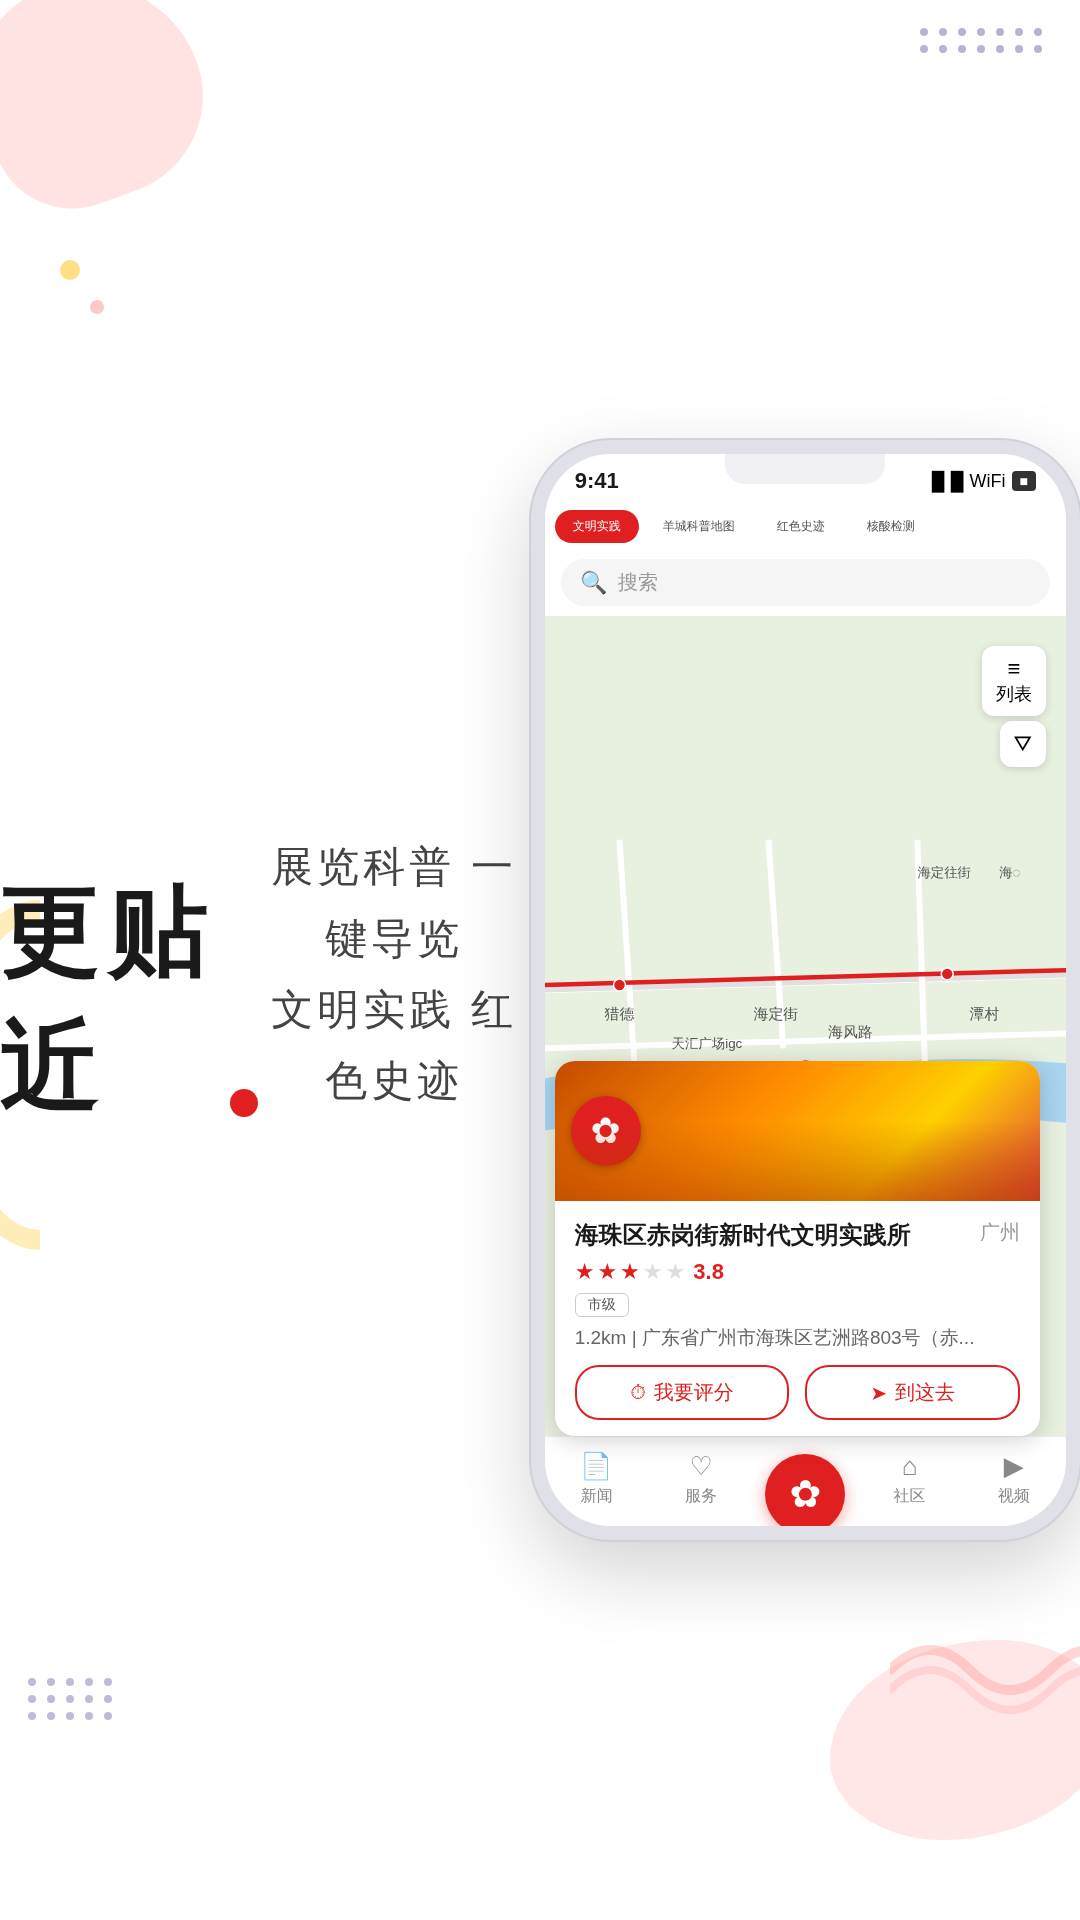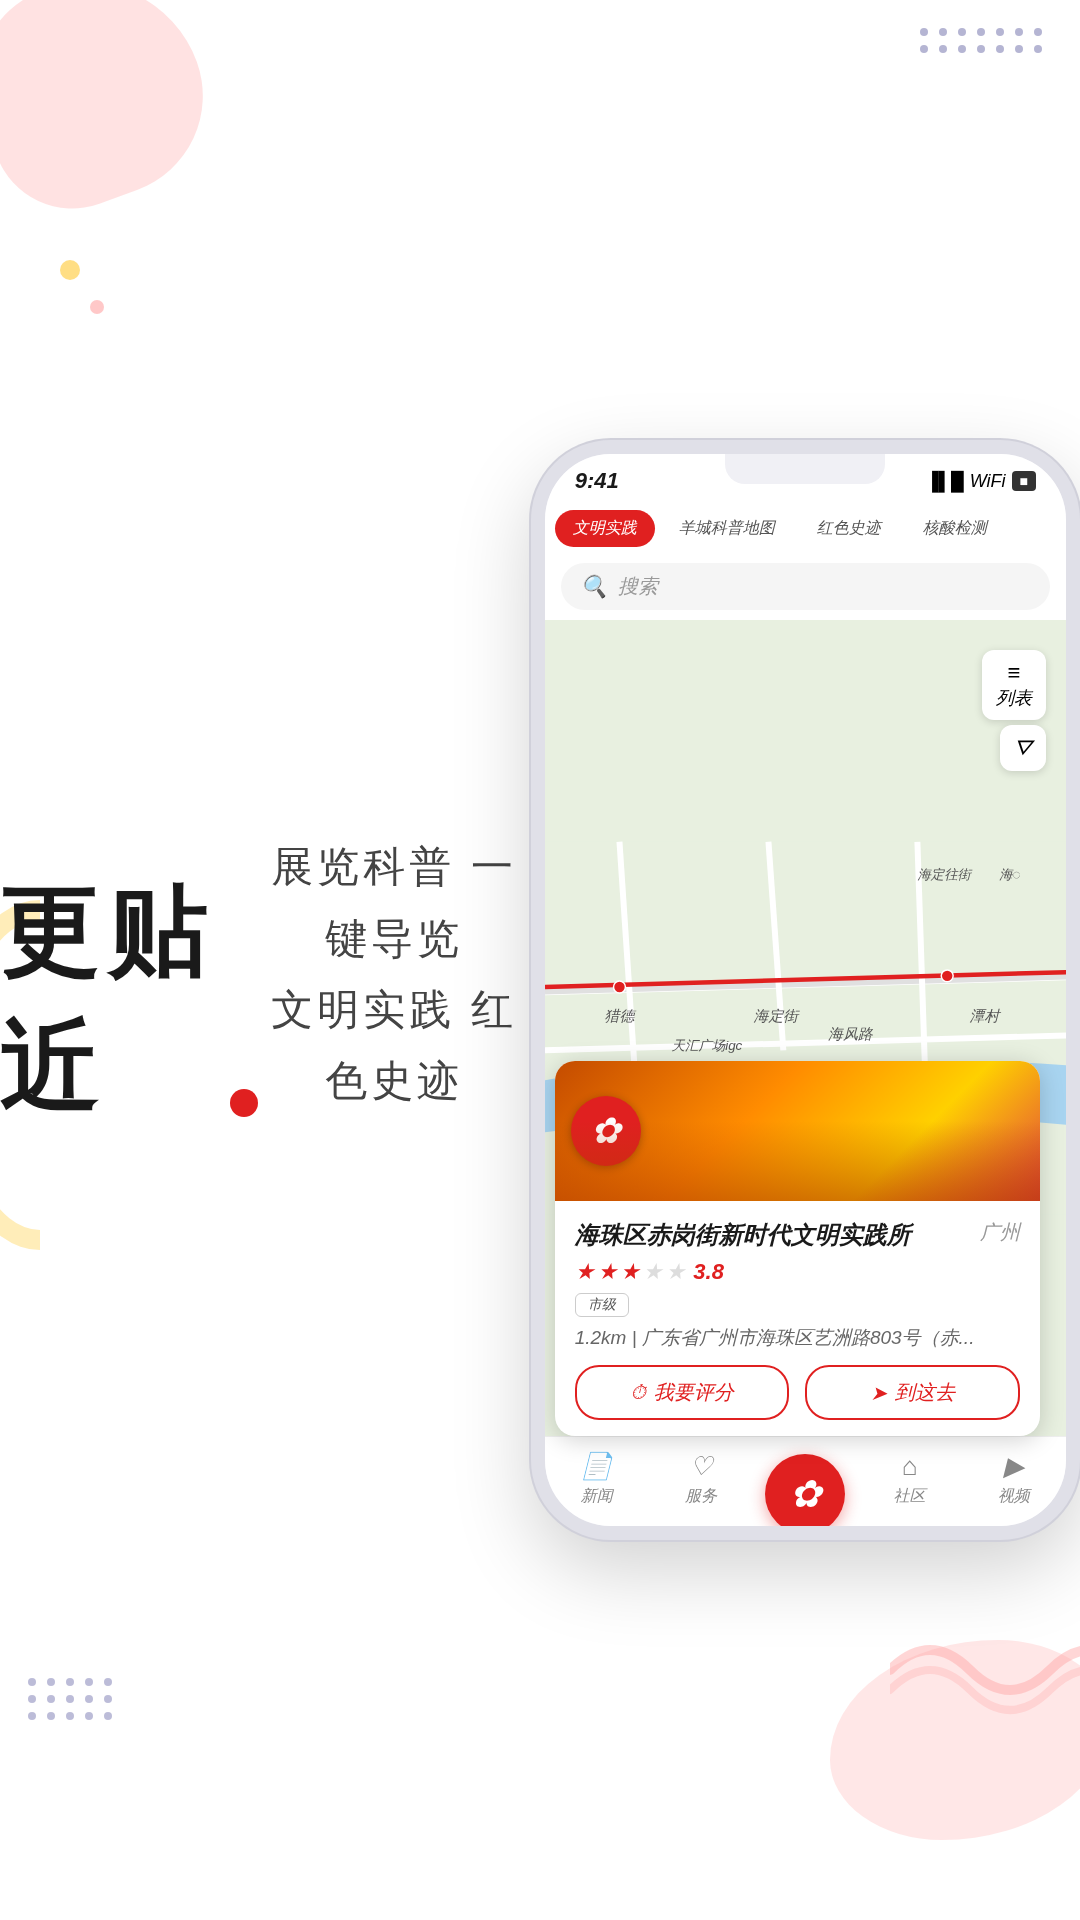--- a/index.html
+++ b/index.html
@@ -95,21 +95,20 @@
       line-height: 1.7;
       letter-spacing: 4px;
     }
 
     
     .phone-wrapper {
       margin-top: 60px;
       position: relative;
       width: 772px;
       height: 1100px;
-      font-style: italic;
     }
 
     .phone-mockup {
       width: 100%;
       height: 100%;
       background: #f0f0f5;
       border-radius: 80px;
       border: 14px solid #e0e0e8;
       box-shadow:
         0 0 0 2px #d0d0da,
@@ -157,21 +156,21 @@
     .tab-bar {
       display: flex;
       background: #fff;
       padding: 8px 10px;
       gap: 6px;
       overflow-x: hidden;
     }
     .tab-item {
       padding: 8px 18px;
       border-radius: 20px;
-      font-size: 16px;
+      font-size: 12px;
       color: #555;
       white-space: nowrap;
       cursor: pointer;
     }
     .tab-item.active {
       background: #e02020;
       color: #fff;
     }
 
     

